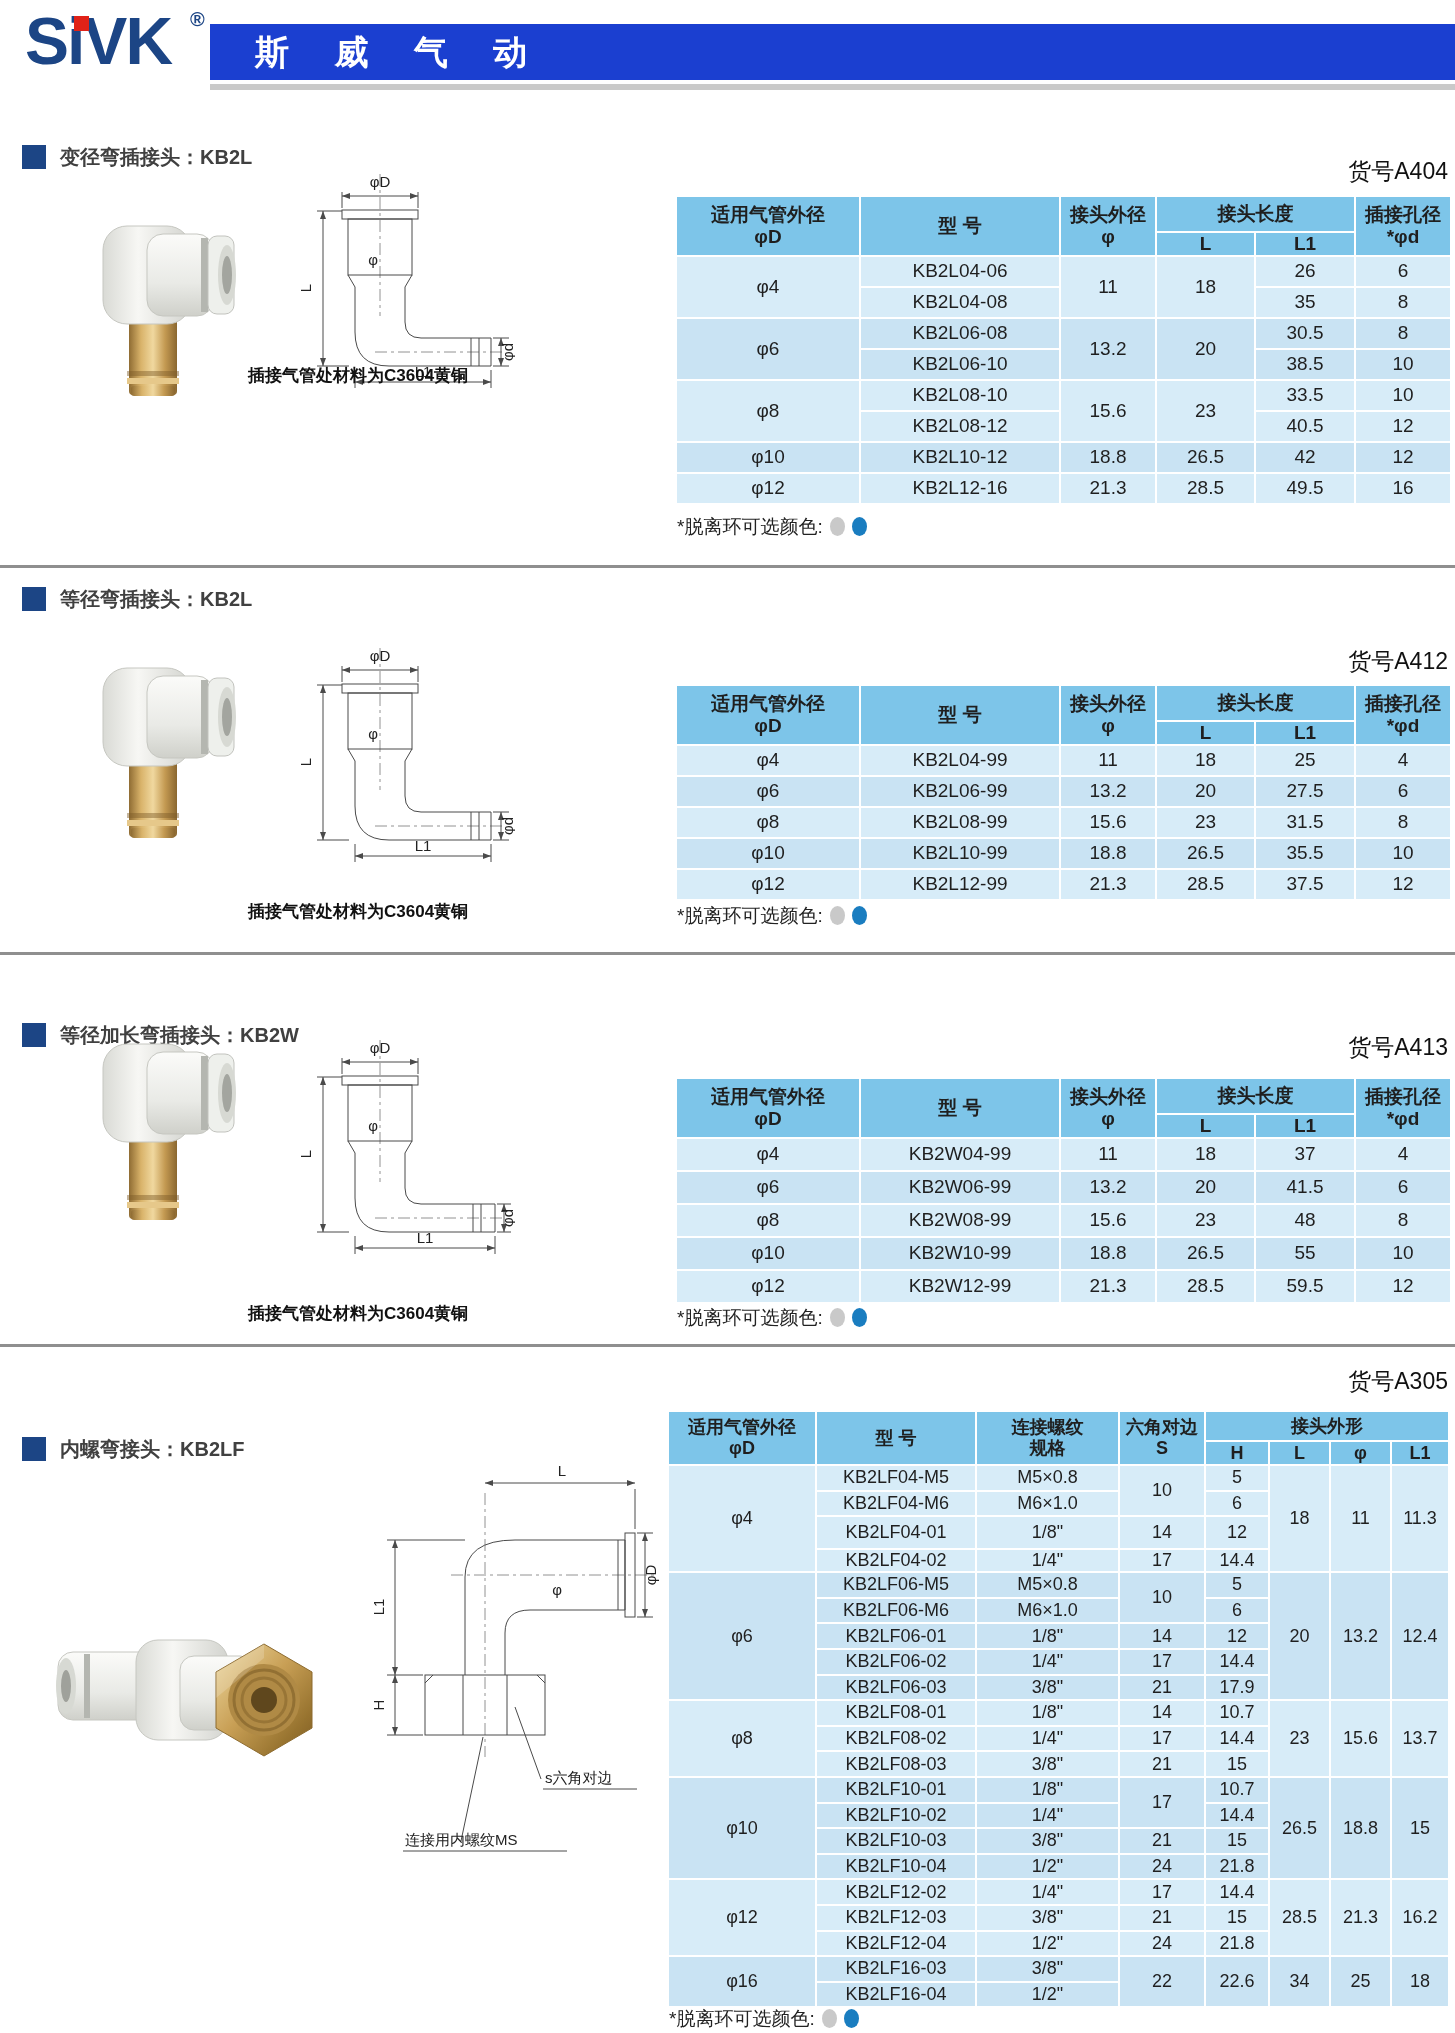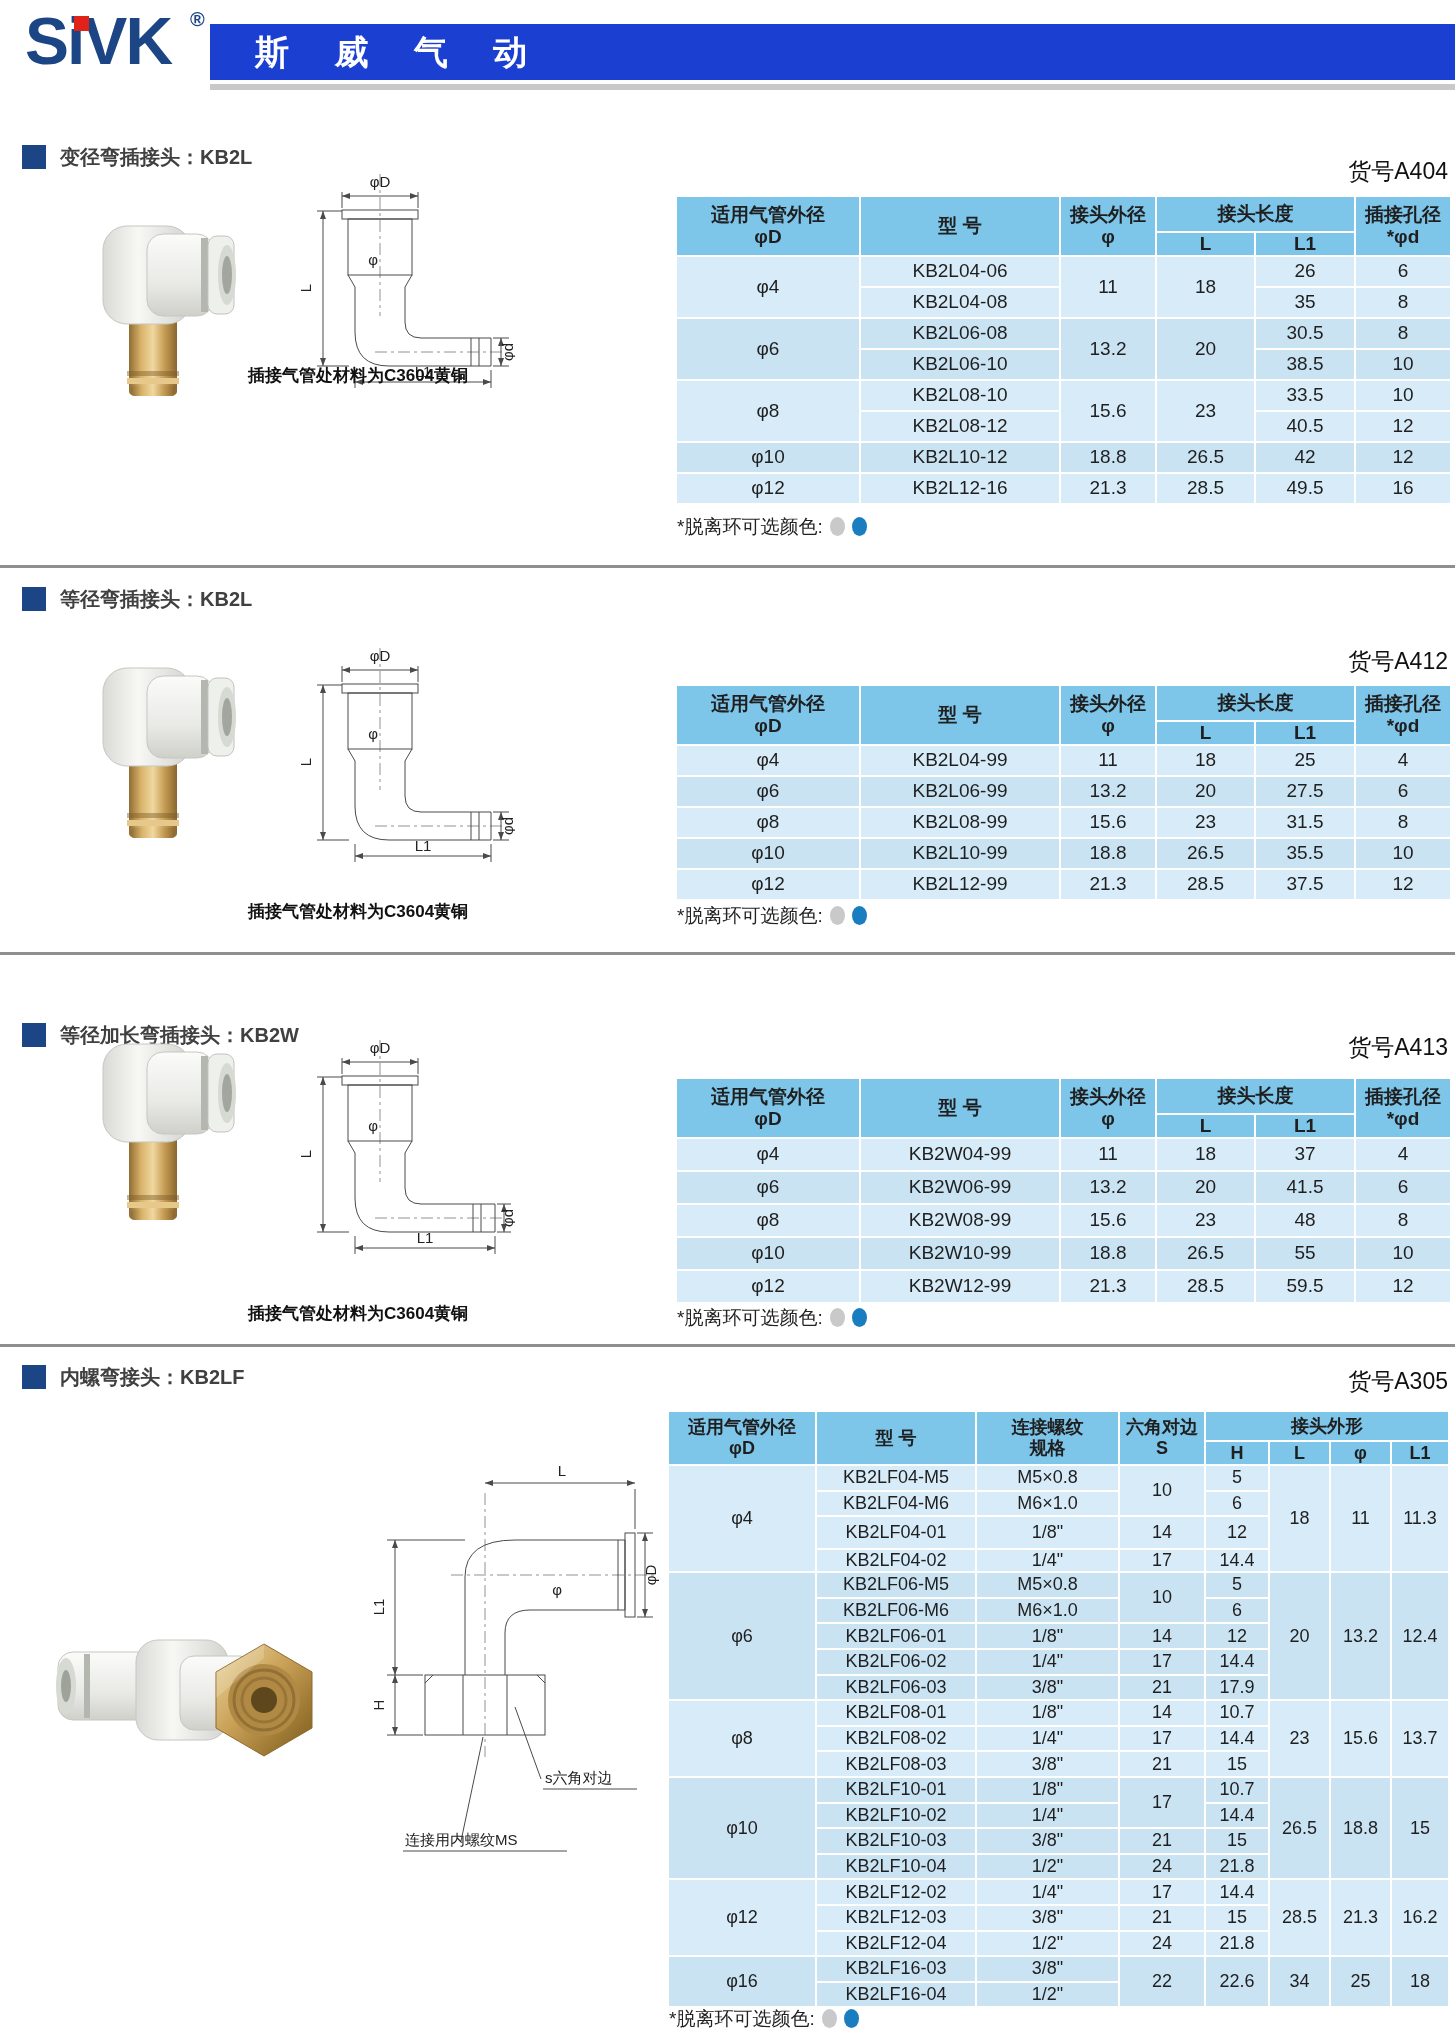--- a/index.html
+++ b/index.html
@@ -49,21 +49,21 @@
   
   .s1-title{left:22px;top:140px;} .s1-part{top:156px;} .s1-photo{left:55px;top:188px;}
   .s1-diag{left:245px;top:166px;} .s1-cap{left:248px;top:364px;}
   .s1-table{left:675px;top:195px;} .s1-note{left:677px;top:514px;}
   .s2-title{left:22px;top:582px;} .s2-part{top:646px;} .s2-photo{left:55px;top:630px;}
   .s2-diag{left:245px;top:640px;} .s2-cap{left:248px;top:900px;}
   .s2-table{left:675px;top:684px;} .s2-note{left:677px;top:903px;}
   .s3-title{left:22px;top:972px;margin-top:46px;} .s3-part{top:1032px;} .s3-photo{left:55px;top:1012px;}
   .s3-diag{left:245px;top:1032px;} .s3-cap{left:248px;top:1302px;}
   .s3-table{left:675px;top:1077px;} .s3-note{left:677px;top:1305px;}
-  .s4-title{left:22px;top:1360px;} .s4-part{top:1366px;} .s4-photo{left:40px;top:1556px;}
+  .s4-title{left:22px;top:1432px;} .s4-part{top:1366px;} .s4-photo{left:40px;top:1556px;}
   .s4-diag{left:325px;top:1445px;}
   .s4-table{left:667px;top:1410px;} .s4-note{left:669px;top:2006px;}
   .div1{top:565px;} .div2{top:952px;} .div3{top:1344px;}
 </style>
 </head>
 <body>
 
 <div class="page">
 
   <div class="abs logo">SiVK</div>

